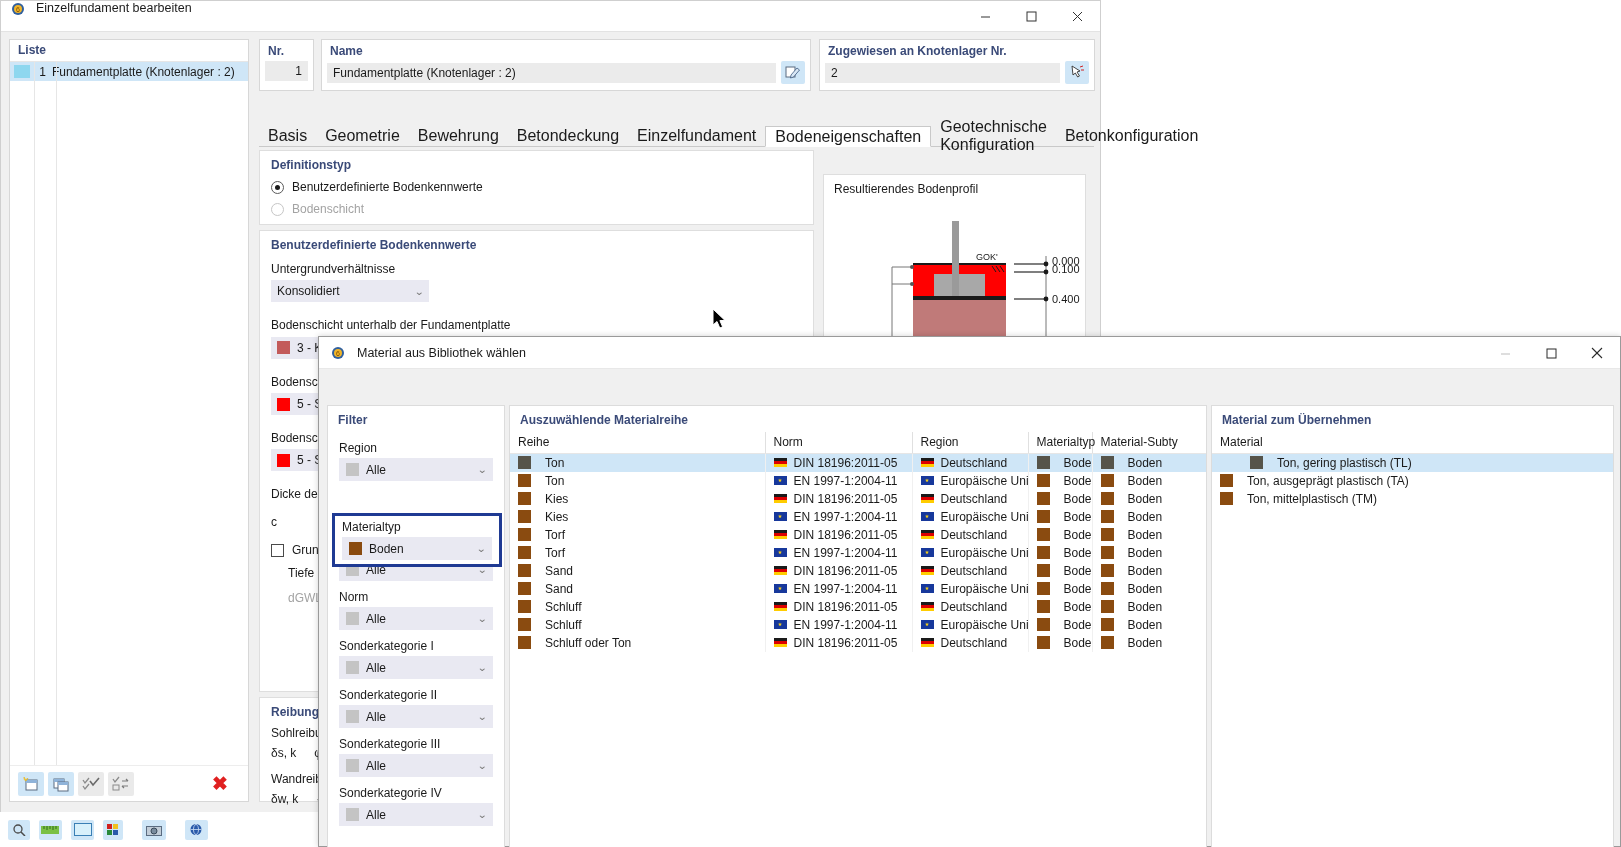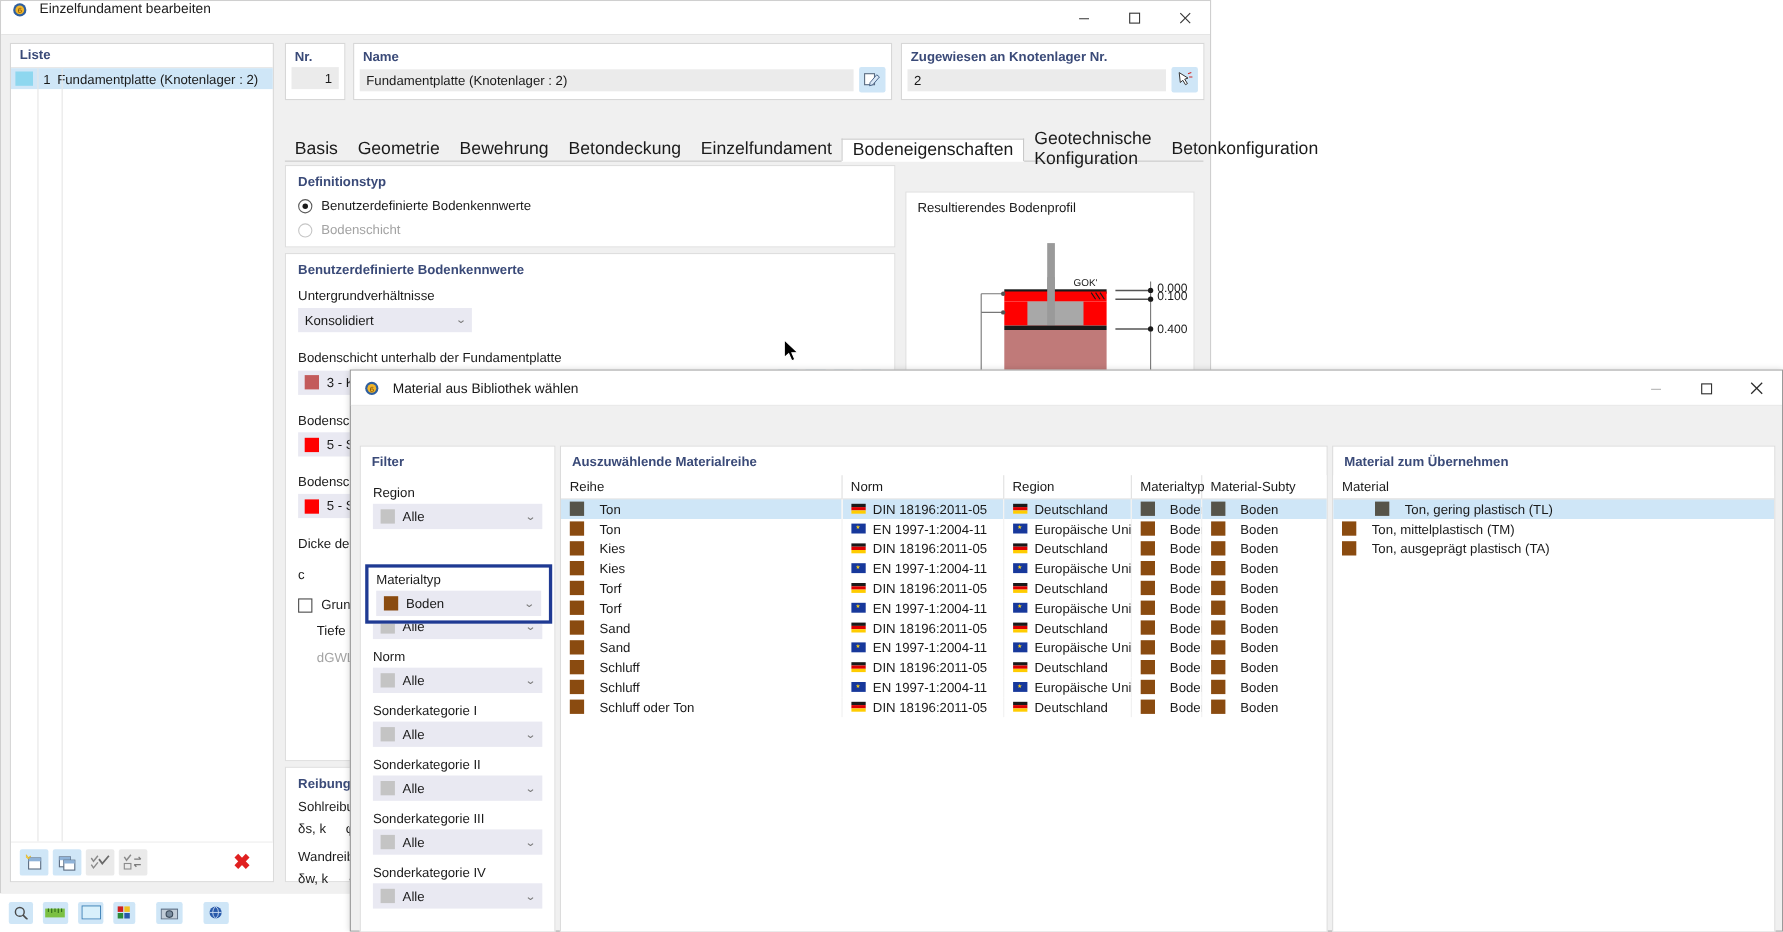--- a/index.html
+++ b/index.html
@@ -1060,29 +1060,29 @@
                   <span class="cellwrap">
                     <span class="sw" style="background:#56544a"></span>
                     <span>Ton, gering plastisch (TL)</span>
                   </span>
                 </td>
               </tr>
               <tr>
                 <td style="border-right:none;">
                   <span class="cellwrap">
                     <span class="sw" style="background:#8a4b10"></span>
+                    <span>Ton, ausgeprägt plastisch (TA)</span>
+                  </span>
+                </td>
+              </tr>
+              <tr>
+                <td style="border-right:none;">
+                  <span class="cellwrap">
+                    <span class="sw" style="background:#8a4b10"></span>
                     <span>Ton, mittelplastisch (TM)</span>
-                  </span>
-                </td>
-              </tr>
-              <tr>
-                <td style="border-right:none;">
-                  <span class="cellwrap">
-                    <span class="sw" style="background:#8a4b10"></span>
-                    <span>Ton, ausgeprägt plastisch (TA)</span>
                   </span>
                 </td>
               </tr>
             </tbody>
         </table>
       </div>
 
     </div>
   </div>
 

